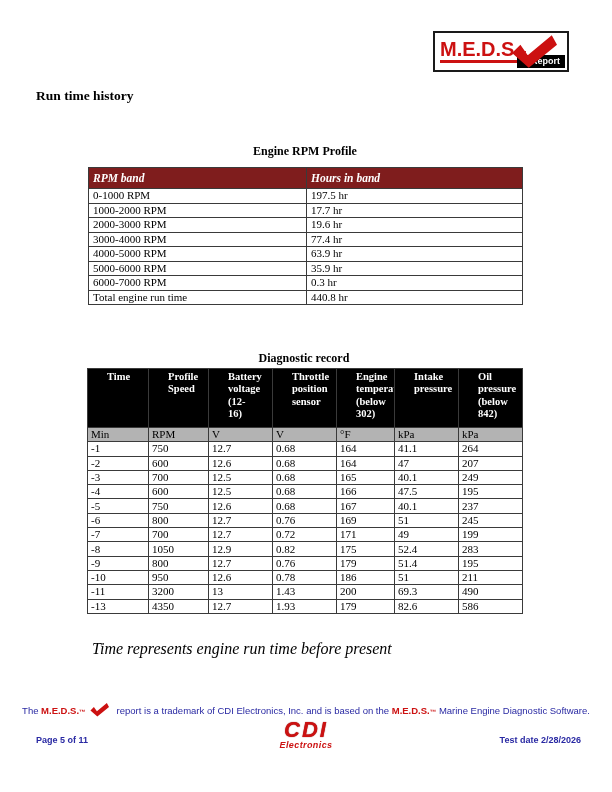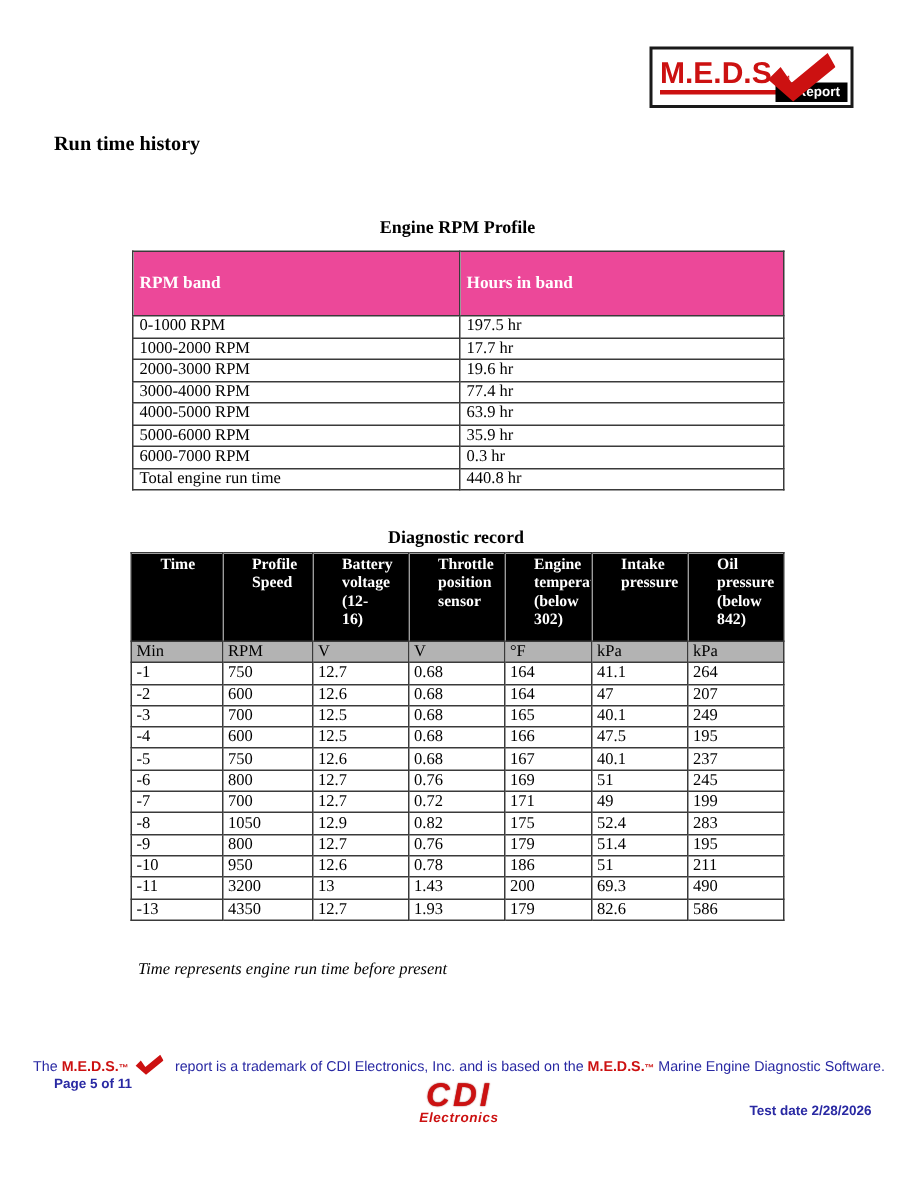--- a/index.html
+++ b/index.html
@@ -54,57 +54,57 @@
 
   
   table{ border-collapse:collapse; table-layout:fixed; }
   th,td{ border:1px solid #3a3a3a; overflow:hidden; }
 
   .rpm-table{
     position:absolute; left:88px; top:167px; width:434px;
     font-size:11px;
   }
   .rpm-table th{
-    background:#ec4899; color:#fff; text-align:left;
-    font-size:11.5px; padding:14px 4px; height:14px;
+    background:#7f1d1d; color:#fff; text-align:left;
+    font-size:11.5px; padding:3px 4px; height:14px;font-style:italic;
   }
   .rpm-table td{ padding:0 4px; height:13.5px; line-height:13px; }
   .rpm-table .hours-val{ display:inline-block; width:50px; text-align:left; }
 
   .diag-table{
     position:absolute; left:87px; top:368px; width:435px;
     font-size:11px;
   }
   .diag-table th{
     background:#000; color:#fff; text-align:left;
     vertical-align:top; font-size:10.5px; line-height:1.18;
     padding:2px 19px; height:54px;
   }
   .diag-table td{ padding:0 3px; height:13.3px; line-height:13px; }
   .diag-table .units-row td{ background:#b3b3b3; }
 
   .note{
     position:absolute; left:92px; top:640px;
-    font-style:italic; font-size:11px;
+    font-style:italic; font-size:16px;
   }
 
   
   .trademark-line{
     position:absolute; left:0; top:703px; width:100%;
     text-align:center;
     font-family:"Liberation Sans", sans-serif;
     font-size:9.5px; color:#2929a3;
     white-space:nowrap;
   }
   .brand-red{ color:#cc1111; font-weight:bold; }
   .brand-red .tm{ font-size:6.5px; }
   .check-small{ vertical-align:middle; margin:0 8px 4px 4px; }
 
   .page-label{
-    position:absolute; left:36px; top:717px;
+    position:absolute; left:36px; top:735px;
     font-family:"Liberation Sans", sans-serif;
     font-size:9px; font-weight:bold; color:#2929a3;
   }
   .test-date{
     position:absolute; right:31px; top:735px;
     font-family:"Liberation Sans", sans-serif;
     font-size:9px; font-weight:bold; color:#2929a3;
   }
   .cdi-logo{
     position:absolute; left:50%; top:721px; transform:translateX(-50%);

